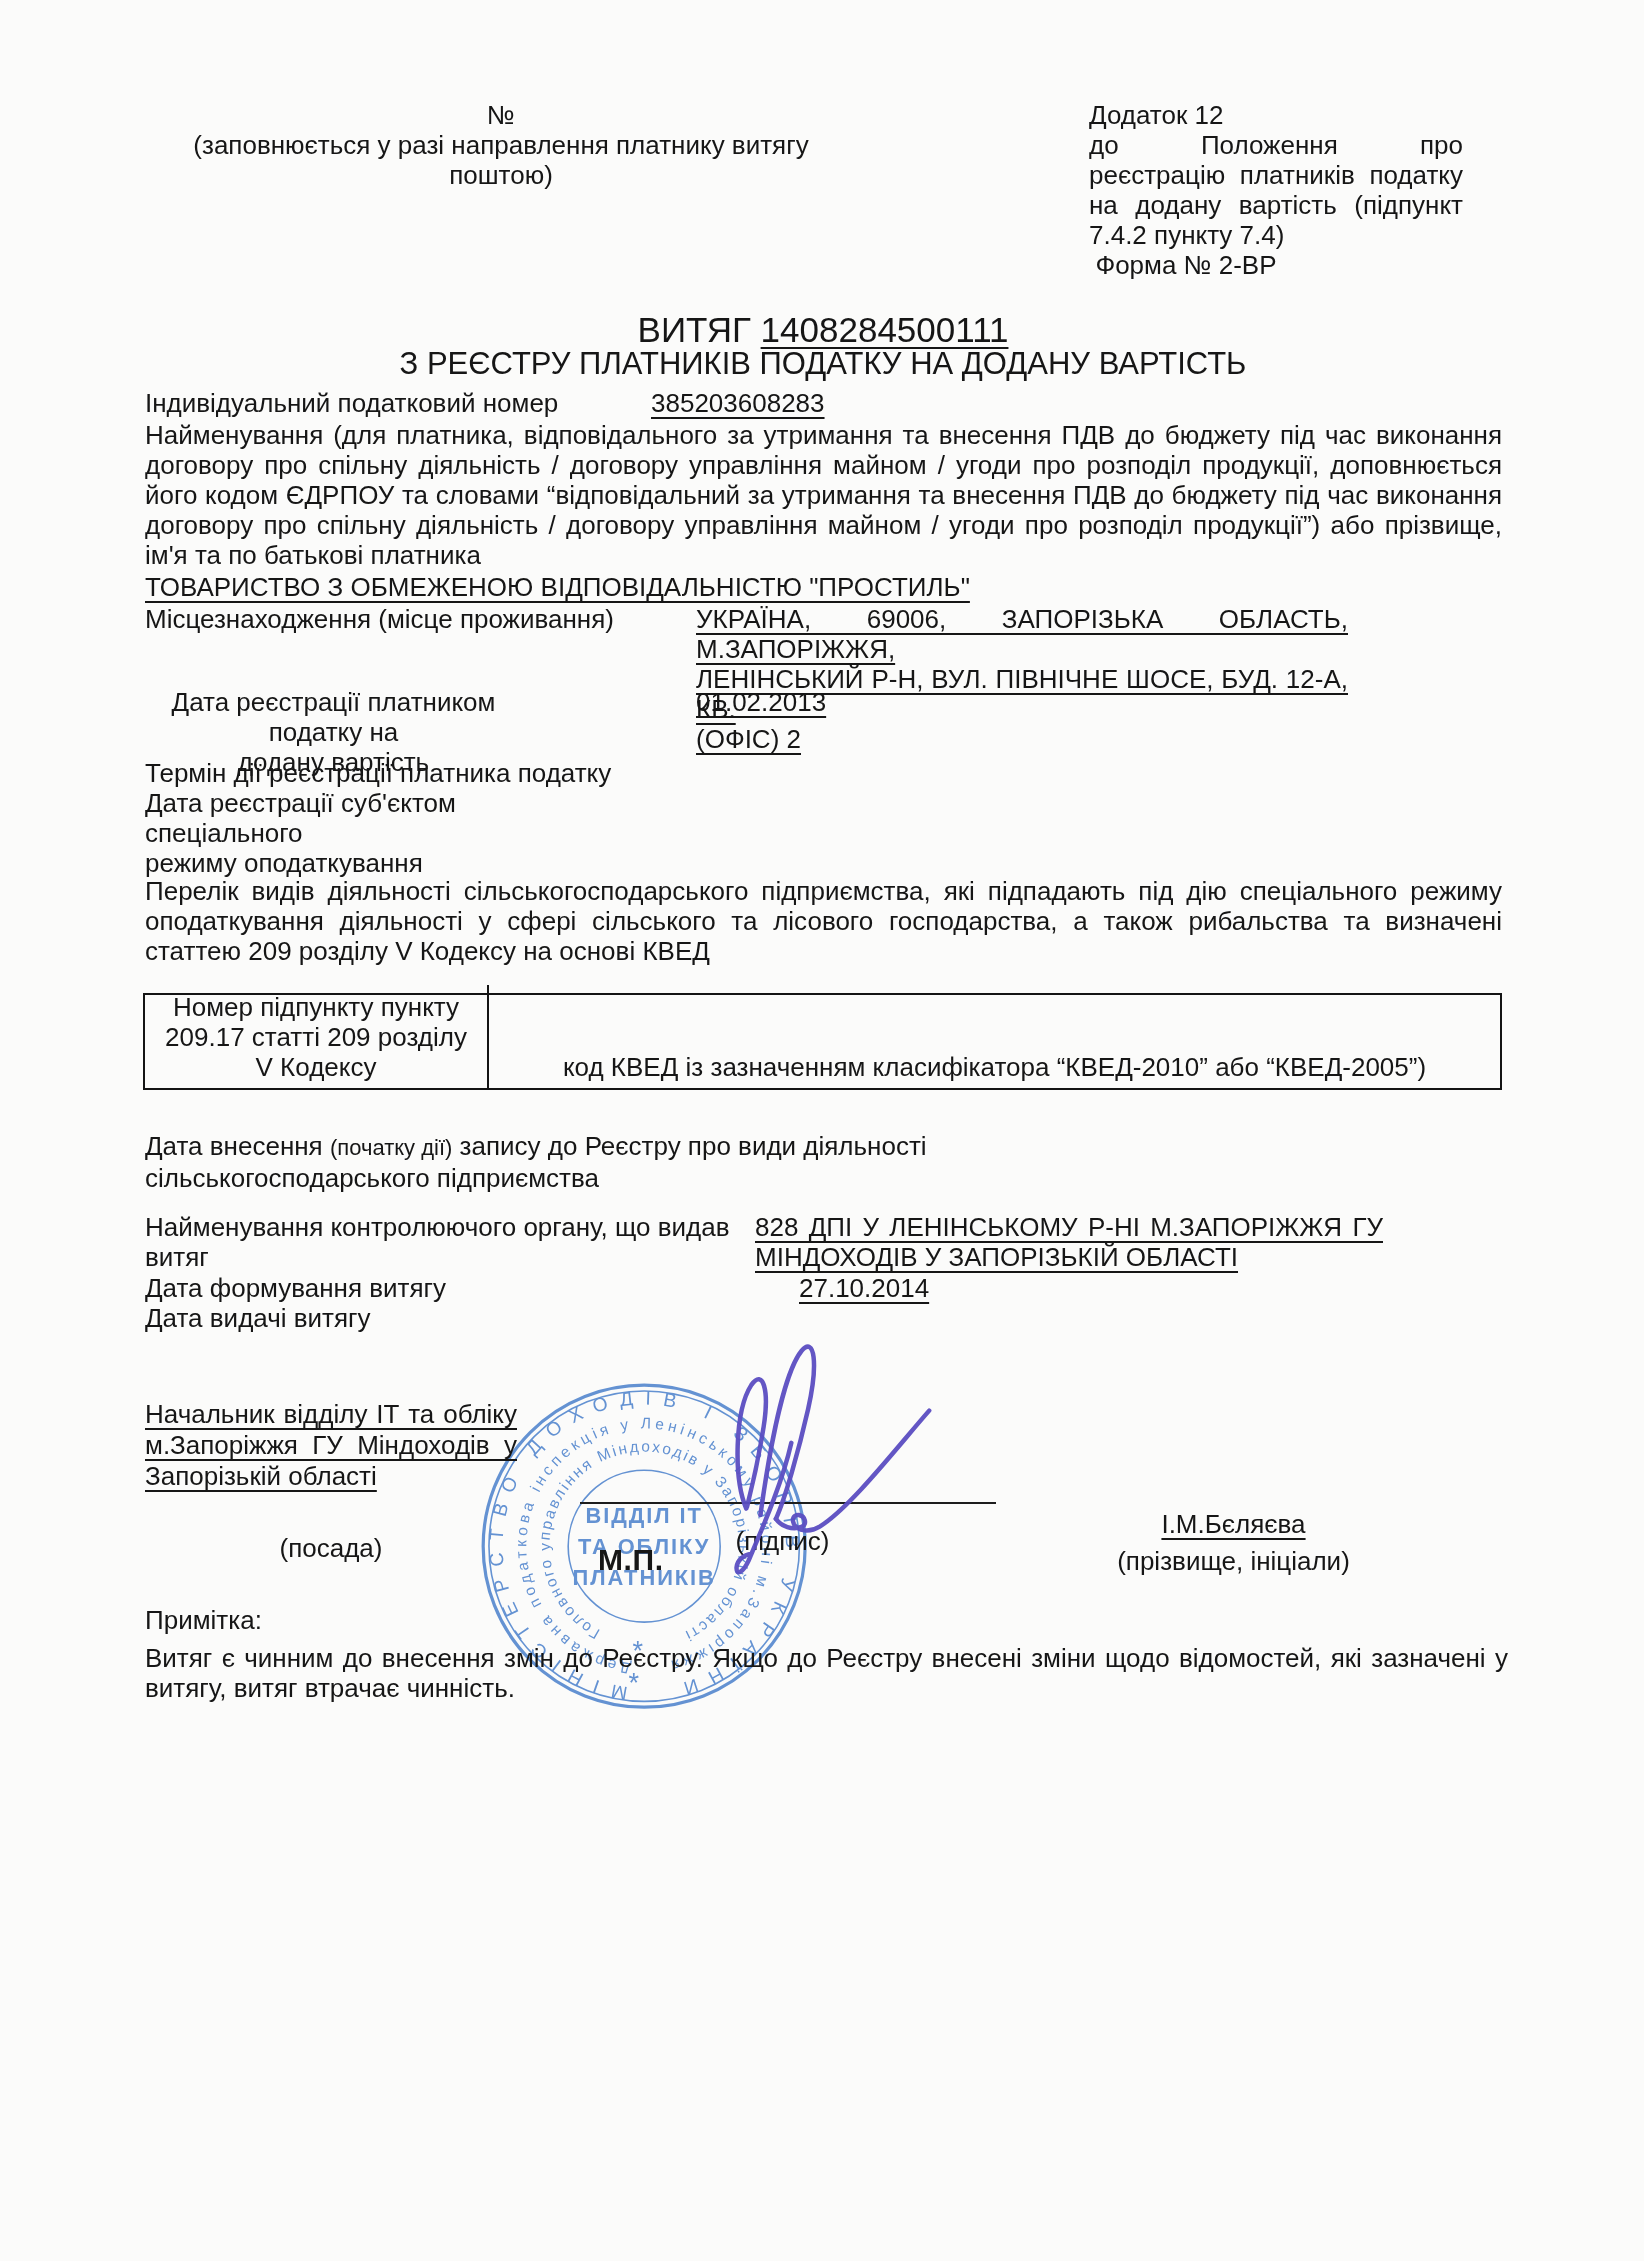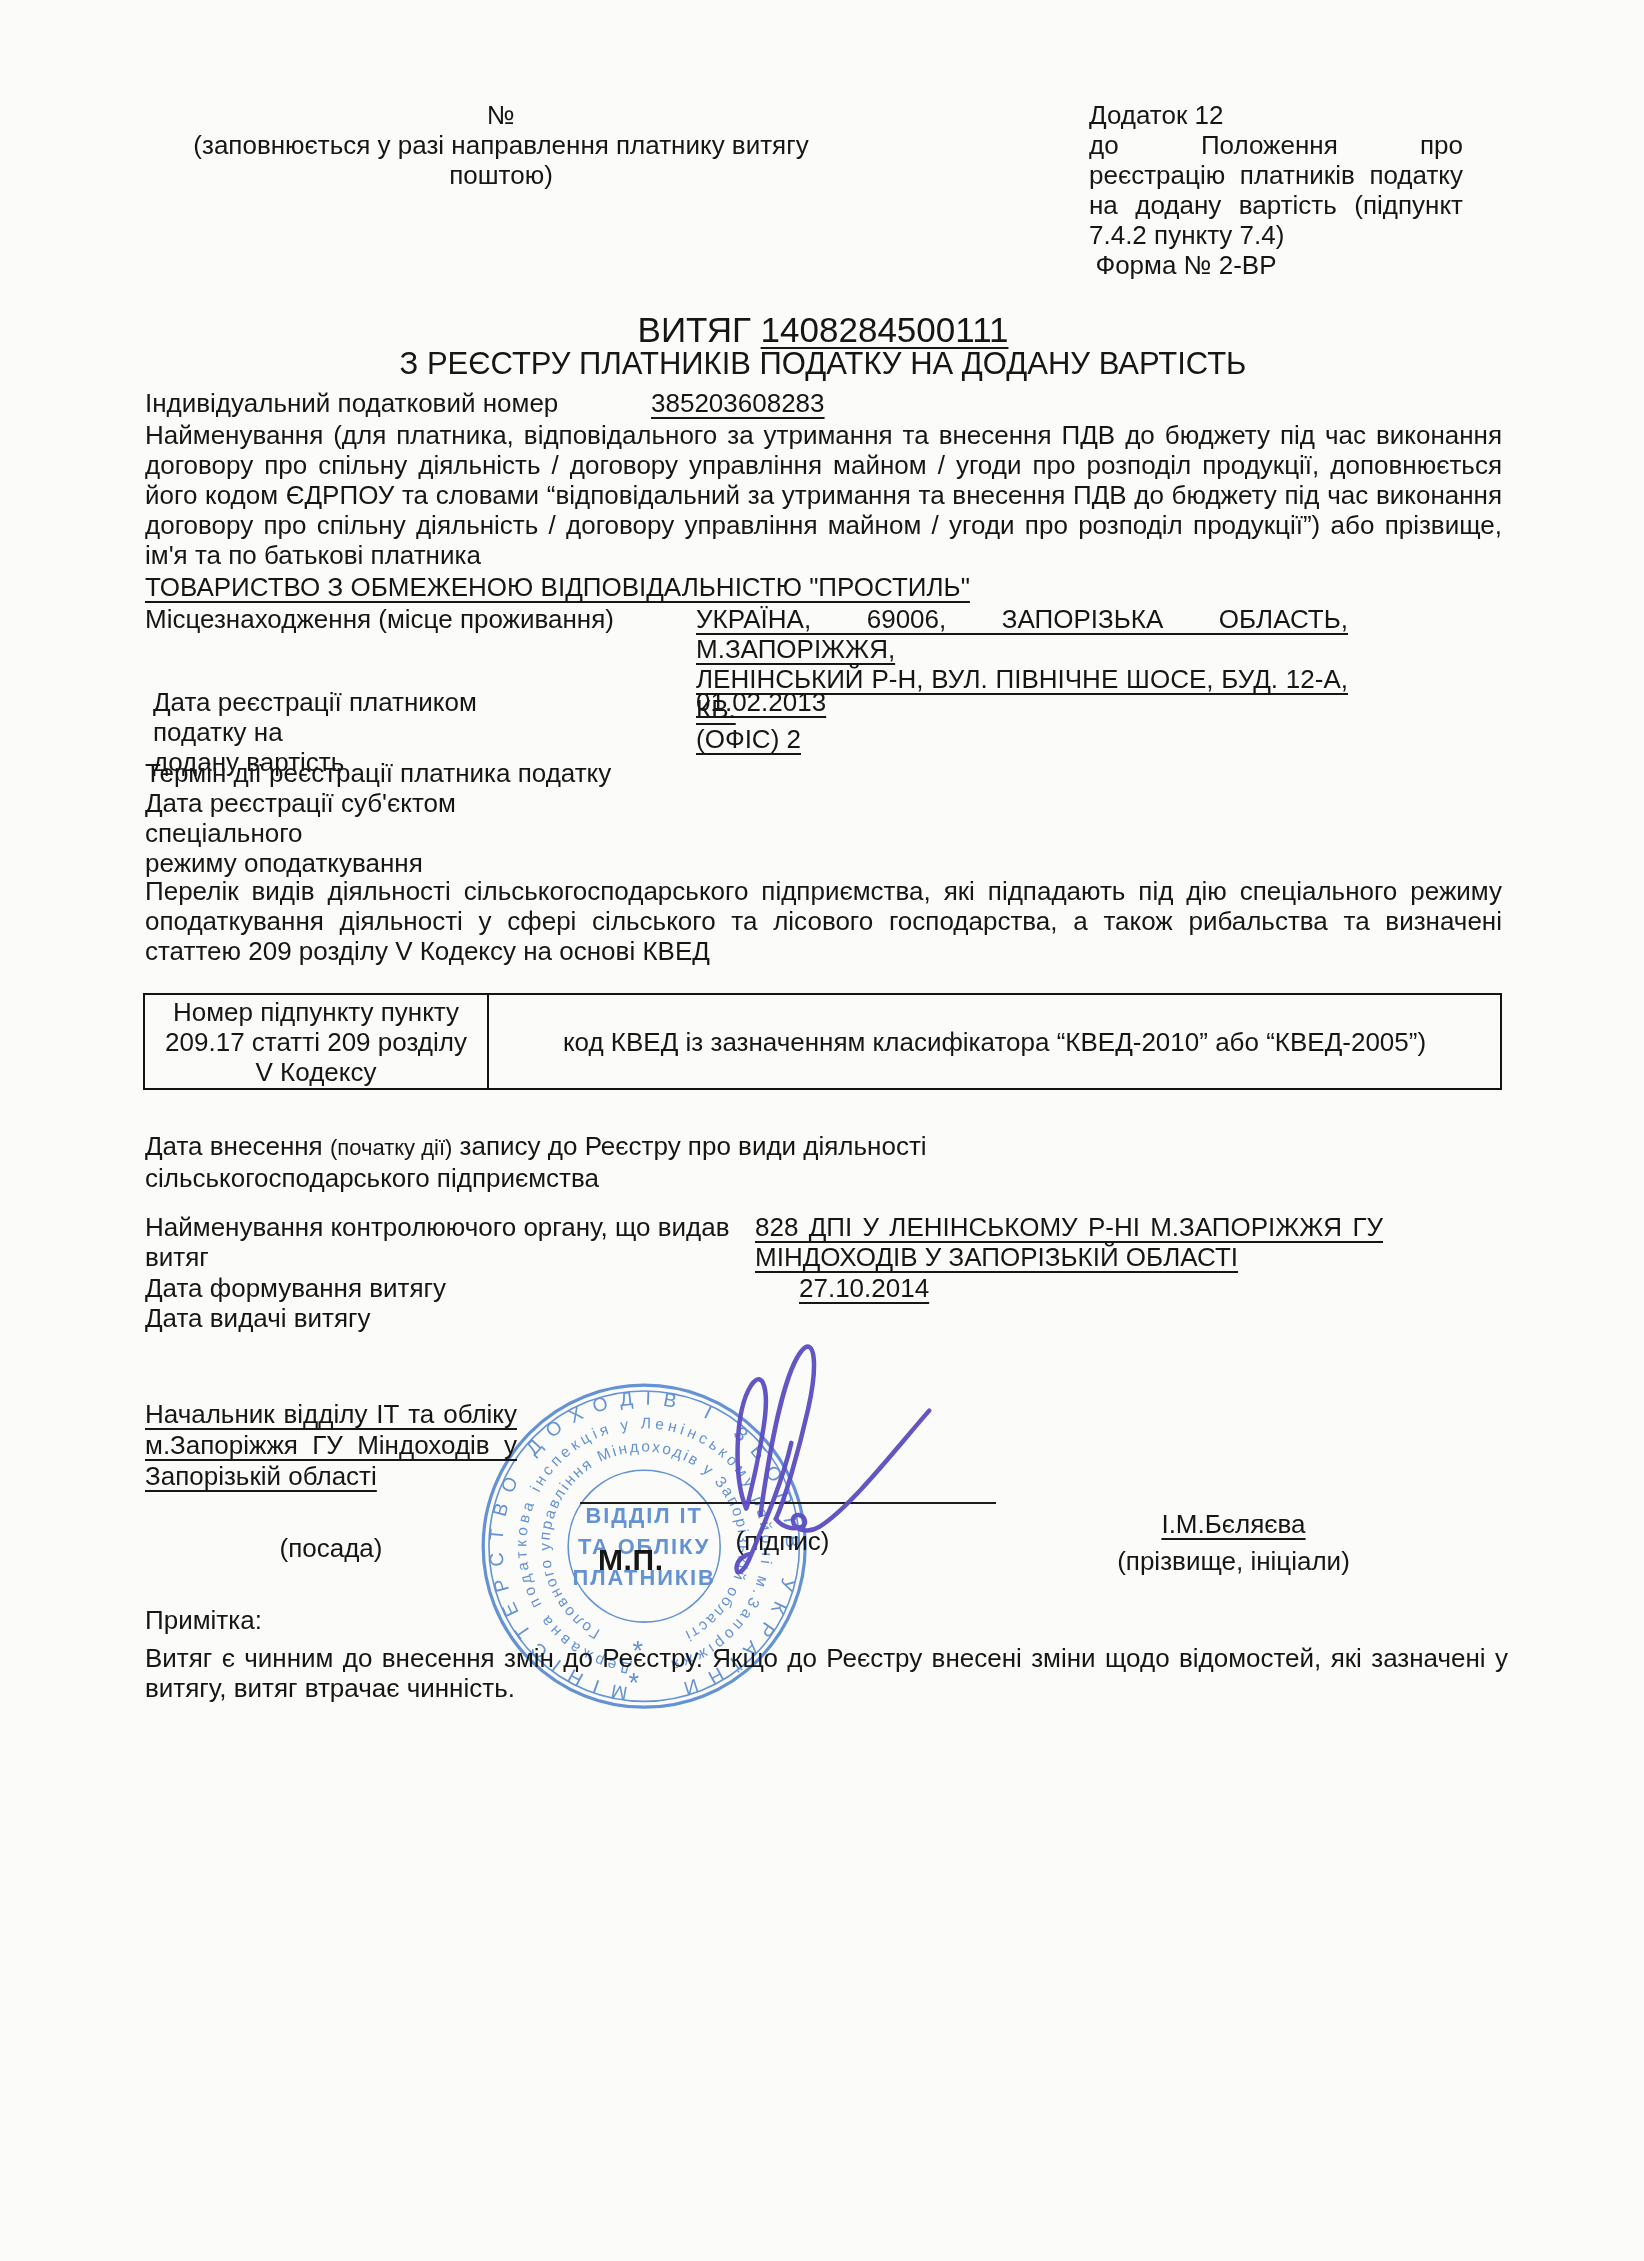--- a/index.html
+++ b/index.html
@@ -75,36 +75,36 @@
 
   <div class="abs" style="left:145px;top:604px;width:528px;">
     <div>Місцезнаходження (місце проживання)</div>
   </div>
   <div class="abs" style="left:696px;top:604px;width:652px;line-height:30px;">
     <div class="u jl">УКРАЇНА, 69006, ЗАПОРІЗЬКА ОБЛАСТЬ, М.ЗАПОРІЖЖЯ,</div>
     <div class="u jl">ЛЕНІНСЬКИЙ Р-Н, ВУЛ. ПІВНІЧНЕ ШОСЕ, БУД. 12-А, КВ.</div>
     <div class="u">(ОФІС) 2</div>
   </div>
 
-  <div class="abs" style="left:153px;top:687px;width:399px;">
+  <div class="abs" style="left:134px;top:687px;width:399px;text-align:center;">
     <div>Дата реєстрації платником податку на</div>
     <div>додану вартість</div>
   </div>
   <div class="abs u" style="left:696px;top:687px;">01.02.2013</div>
 
   <div class="abs" style="left:145px;top:758px;">Термін дії реєстрації платника податку</div>
 
   <div class="abs" style="left:145px;top:788px;width:425px;">
     <div>Дата реєстрації суб'єктом спеціального</div>
     <div>режиму оподаткування</div>
   </div>
 
   <div class="abs jst" style="left:145px;top:876px;width:1357px;">Перелік видів діяльності сільськогосподарського підприємства, які підпадають під дію спеціального режиму оподаткування діяльності у сфері сільського та лісового господарства, а також рибальства та визначені статтею 209 розділу V Кодексу на основі КВЕД</div>
 
-  <div class="abs table" style="left:143px;top:993px;width:1359px;height:97px;">
+  <div class="abs table" style="left:143px;top:993px;width:1359px;height:97px;align-items:flex-end;">
     <div class="cell cell1">
       <div>Номер підпункту пункту</div>
       <div>209.17 статті 209 розділу</div>
       <div>V Кодексу</div>
     </div>
     <div class="cell cell2">
       <div>код КВЕД із зазначенням класифікатора “КВЕД-2010” або “КВЕД-2005”)</div>
     </div>
   </div>
 

